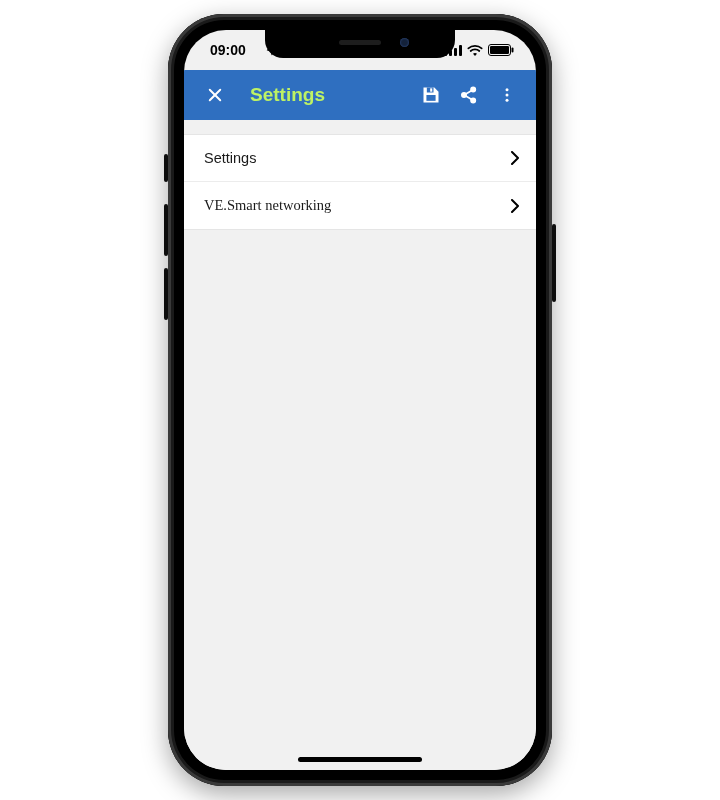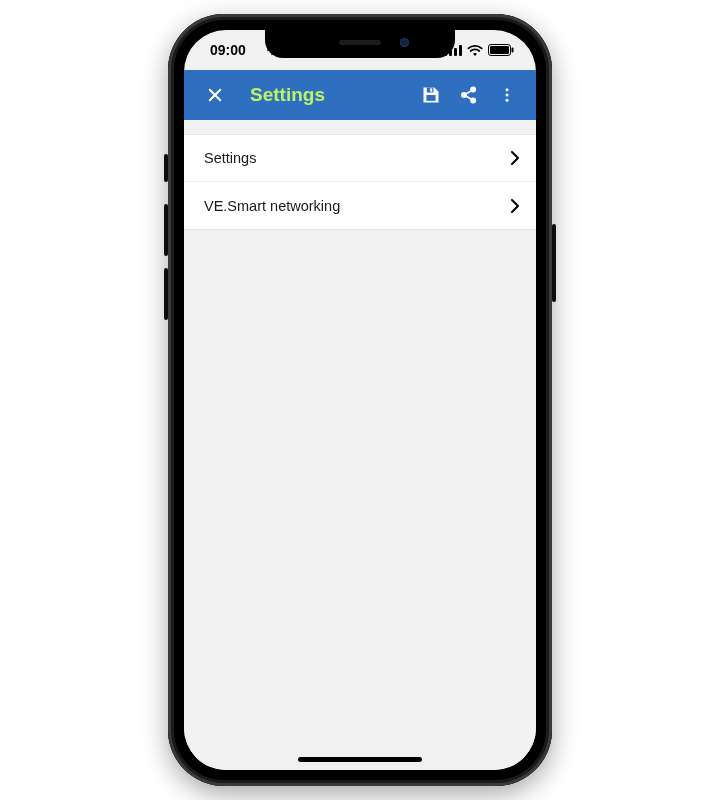--- a/index.html
+++ b/index.html
@@ -161,21 +161,21 @@
     display: flex;
     align-items: center;
     justify-content: space-between;
     height: 47px;
     padding: 0 16px 0 20px;
     font-size: 14.5px;
     color: #1a1a1a;
     border-bottom: 1px solid #ececec;
     cursor: pointer;
   }
-  .row:last-child { border-bottom: none; }
+  .row:last-child { border-bottom: none; font-family: Liberation Serif, serif; }
   .chevron svg { display: block; }
 
   
   .home-indicator {
     position: absolute;
     bottom: 8px;
     left: 50%;
     transform: translateX(-50%);
     width: 124px;
     height: 5px;

